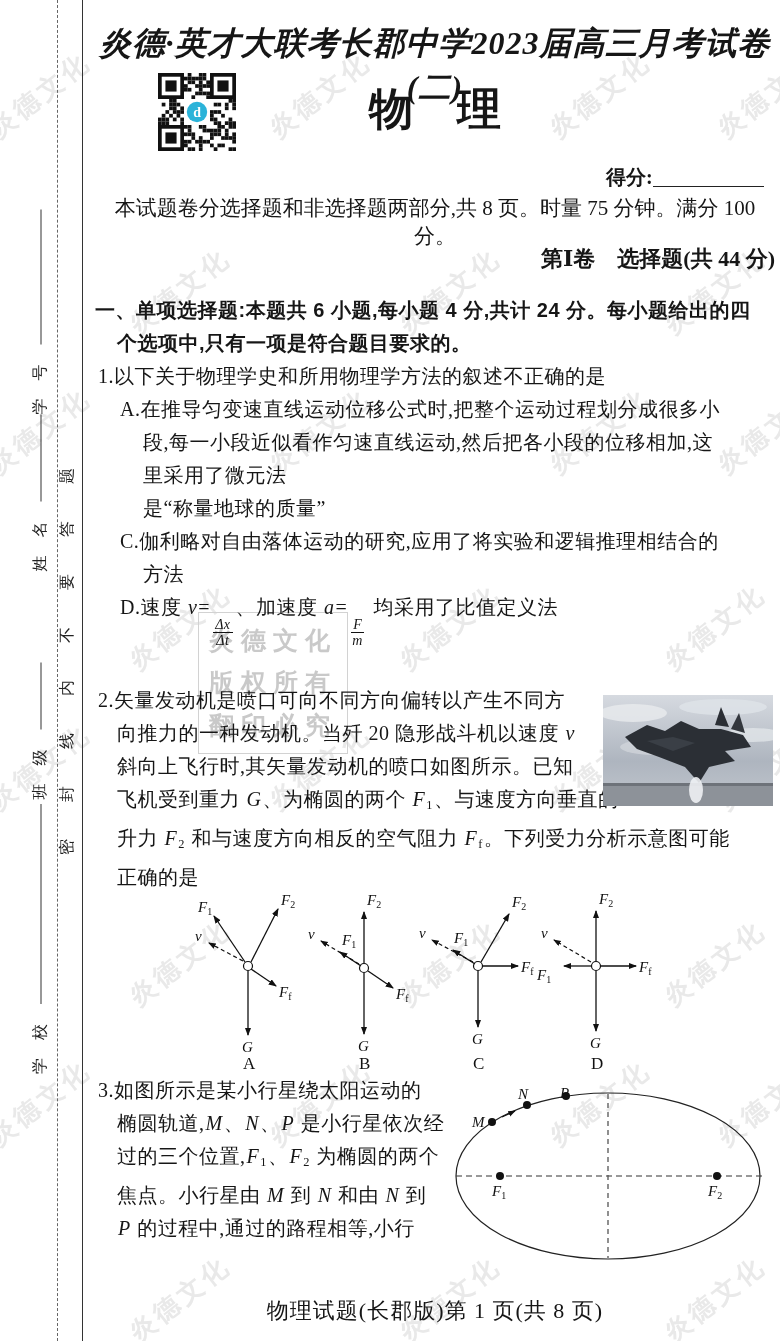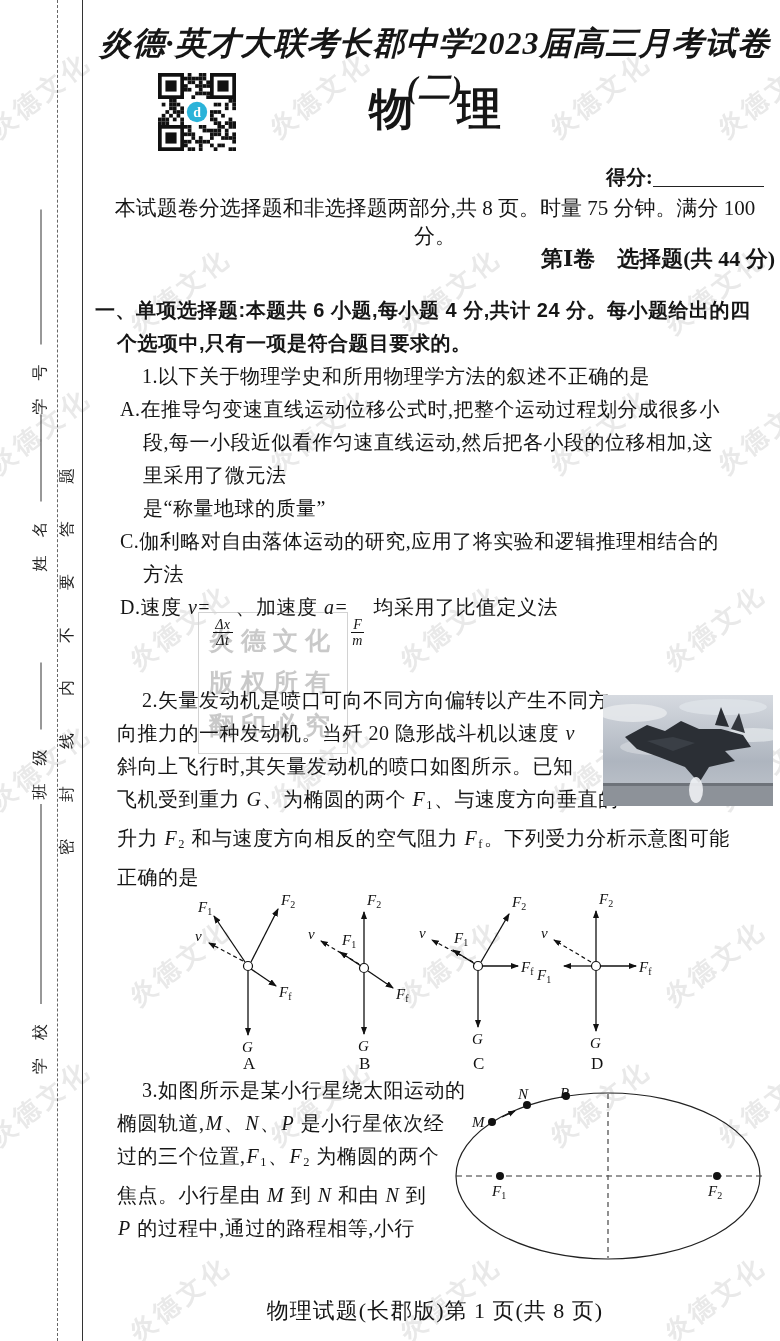--- a/index.html
+++ b/index.html
@@ -38,21 +38,21 @@
   .score-blank{display:inline-block;width:111px;border-bottom:1.4px solid #222;height:20px;vertical-align:-3px;}
   .exam-info{position:absolute;left:95px;top:194px;width:680px;text-align:center;font-size:21px;}
   .volume-header{position:absolute;left:95px;top:244px;width:680px;text-align:right;
       font-size:22px;font-weight:700;}
   .intro{position:absolute;left:95px;top:294px;width:680px;
       font-family:"Liberation Sans","DejaVu Sans",sans-serif;font-weight:700;}
   .qblock{position:absolute;left:95px;width:680px;}
   #q1{top:360px;} #q2{top:684px;} #q3{top:1074px;}
   .line{line-height:33px;font-size:20px;letter-spacing:0.5px;white-space:nowrap;}
   .intro .line{font-size:20px;letter-spacing:0.5px;}
-  .ind-q{padding-left:3px;margin-left:44px;} .ind-opt{padding-left:25px;} .ind-wrap{padding-left:48px;} .ind-w2{padding-left:22px;}
+  .ind-q{padding-left:3px;} .ind-opt{padding-left:25px;} .ind-wrap{padding-left:48px;} .ind-w2{padding-left:22px;}
   .var{font-style:italic;font-family:"Liberation Serif",serif;padding:0 1px;}
   .sub{font-size:0.62em;vertical-align:-0.25em;padding-right:1px;}
   .frac{display:inline-flex;flex-direction:column;align-items:center;vertical-align:-1.05em;
       line-height:1.1;font-size:14px;margin:0 3px;font-style:italic;}
   .frac .fnum{border-bottom:1.2px solid #111;padding:0 2px;}
   .frac .fden{padding:0 2px;}
   
   #jet-photo{position:absolute;left:603px;top:695px;width:170px;height:111px;}
   .fdiagram{position:absolute;top:888px;}
   #fd-a{left:186px;} #fd-b{left:304px;} #fd-c{left:418px;} #fd-d{left:534px;}

